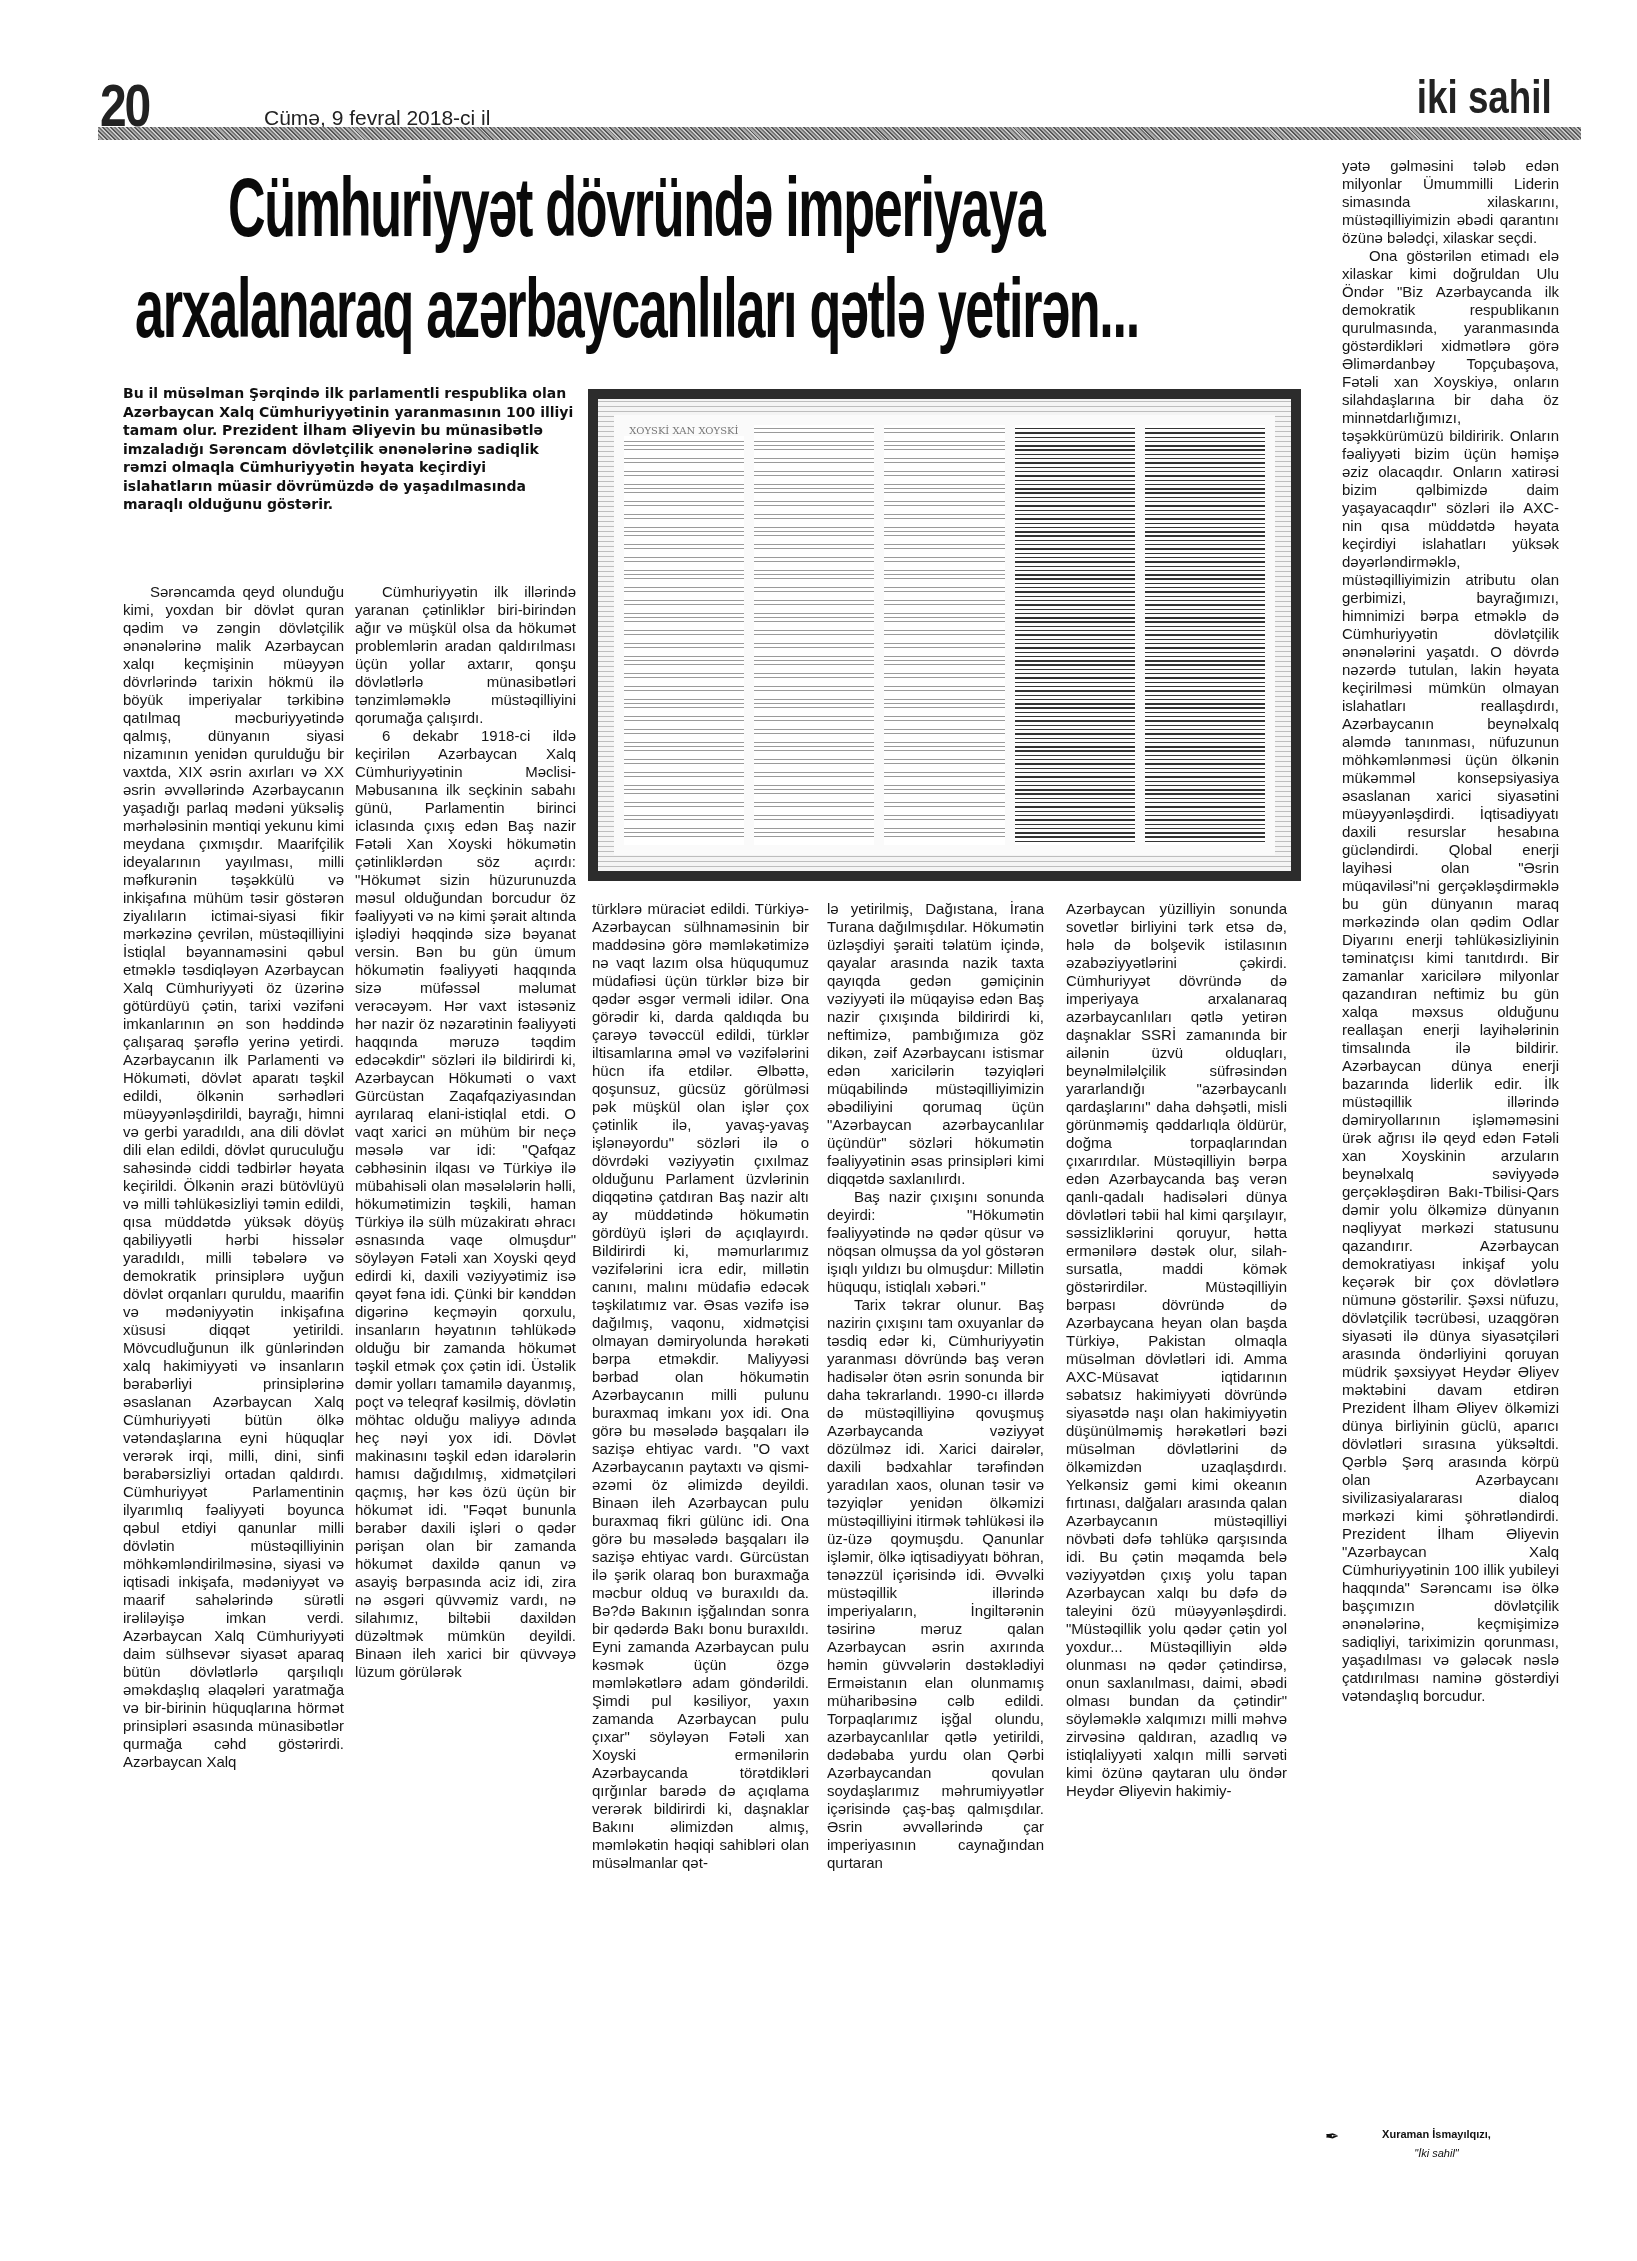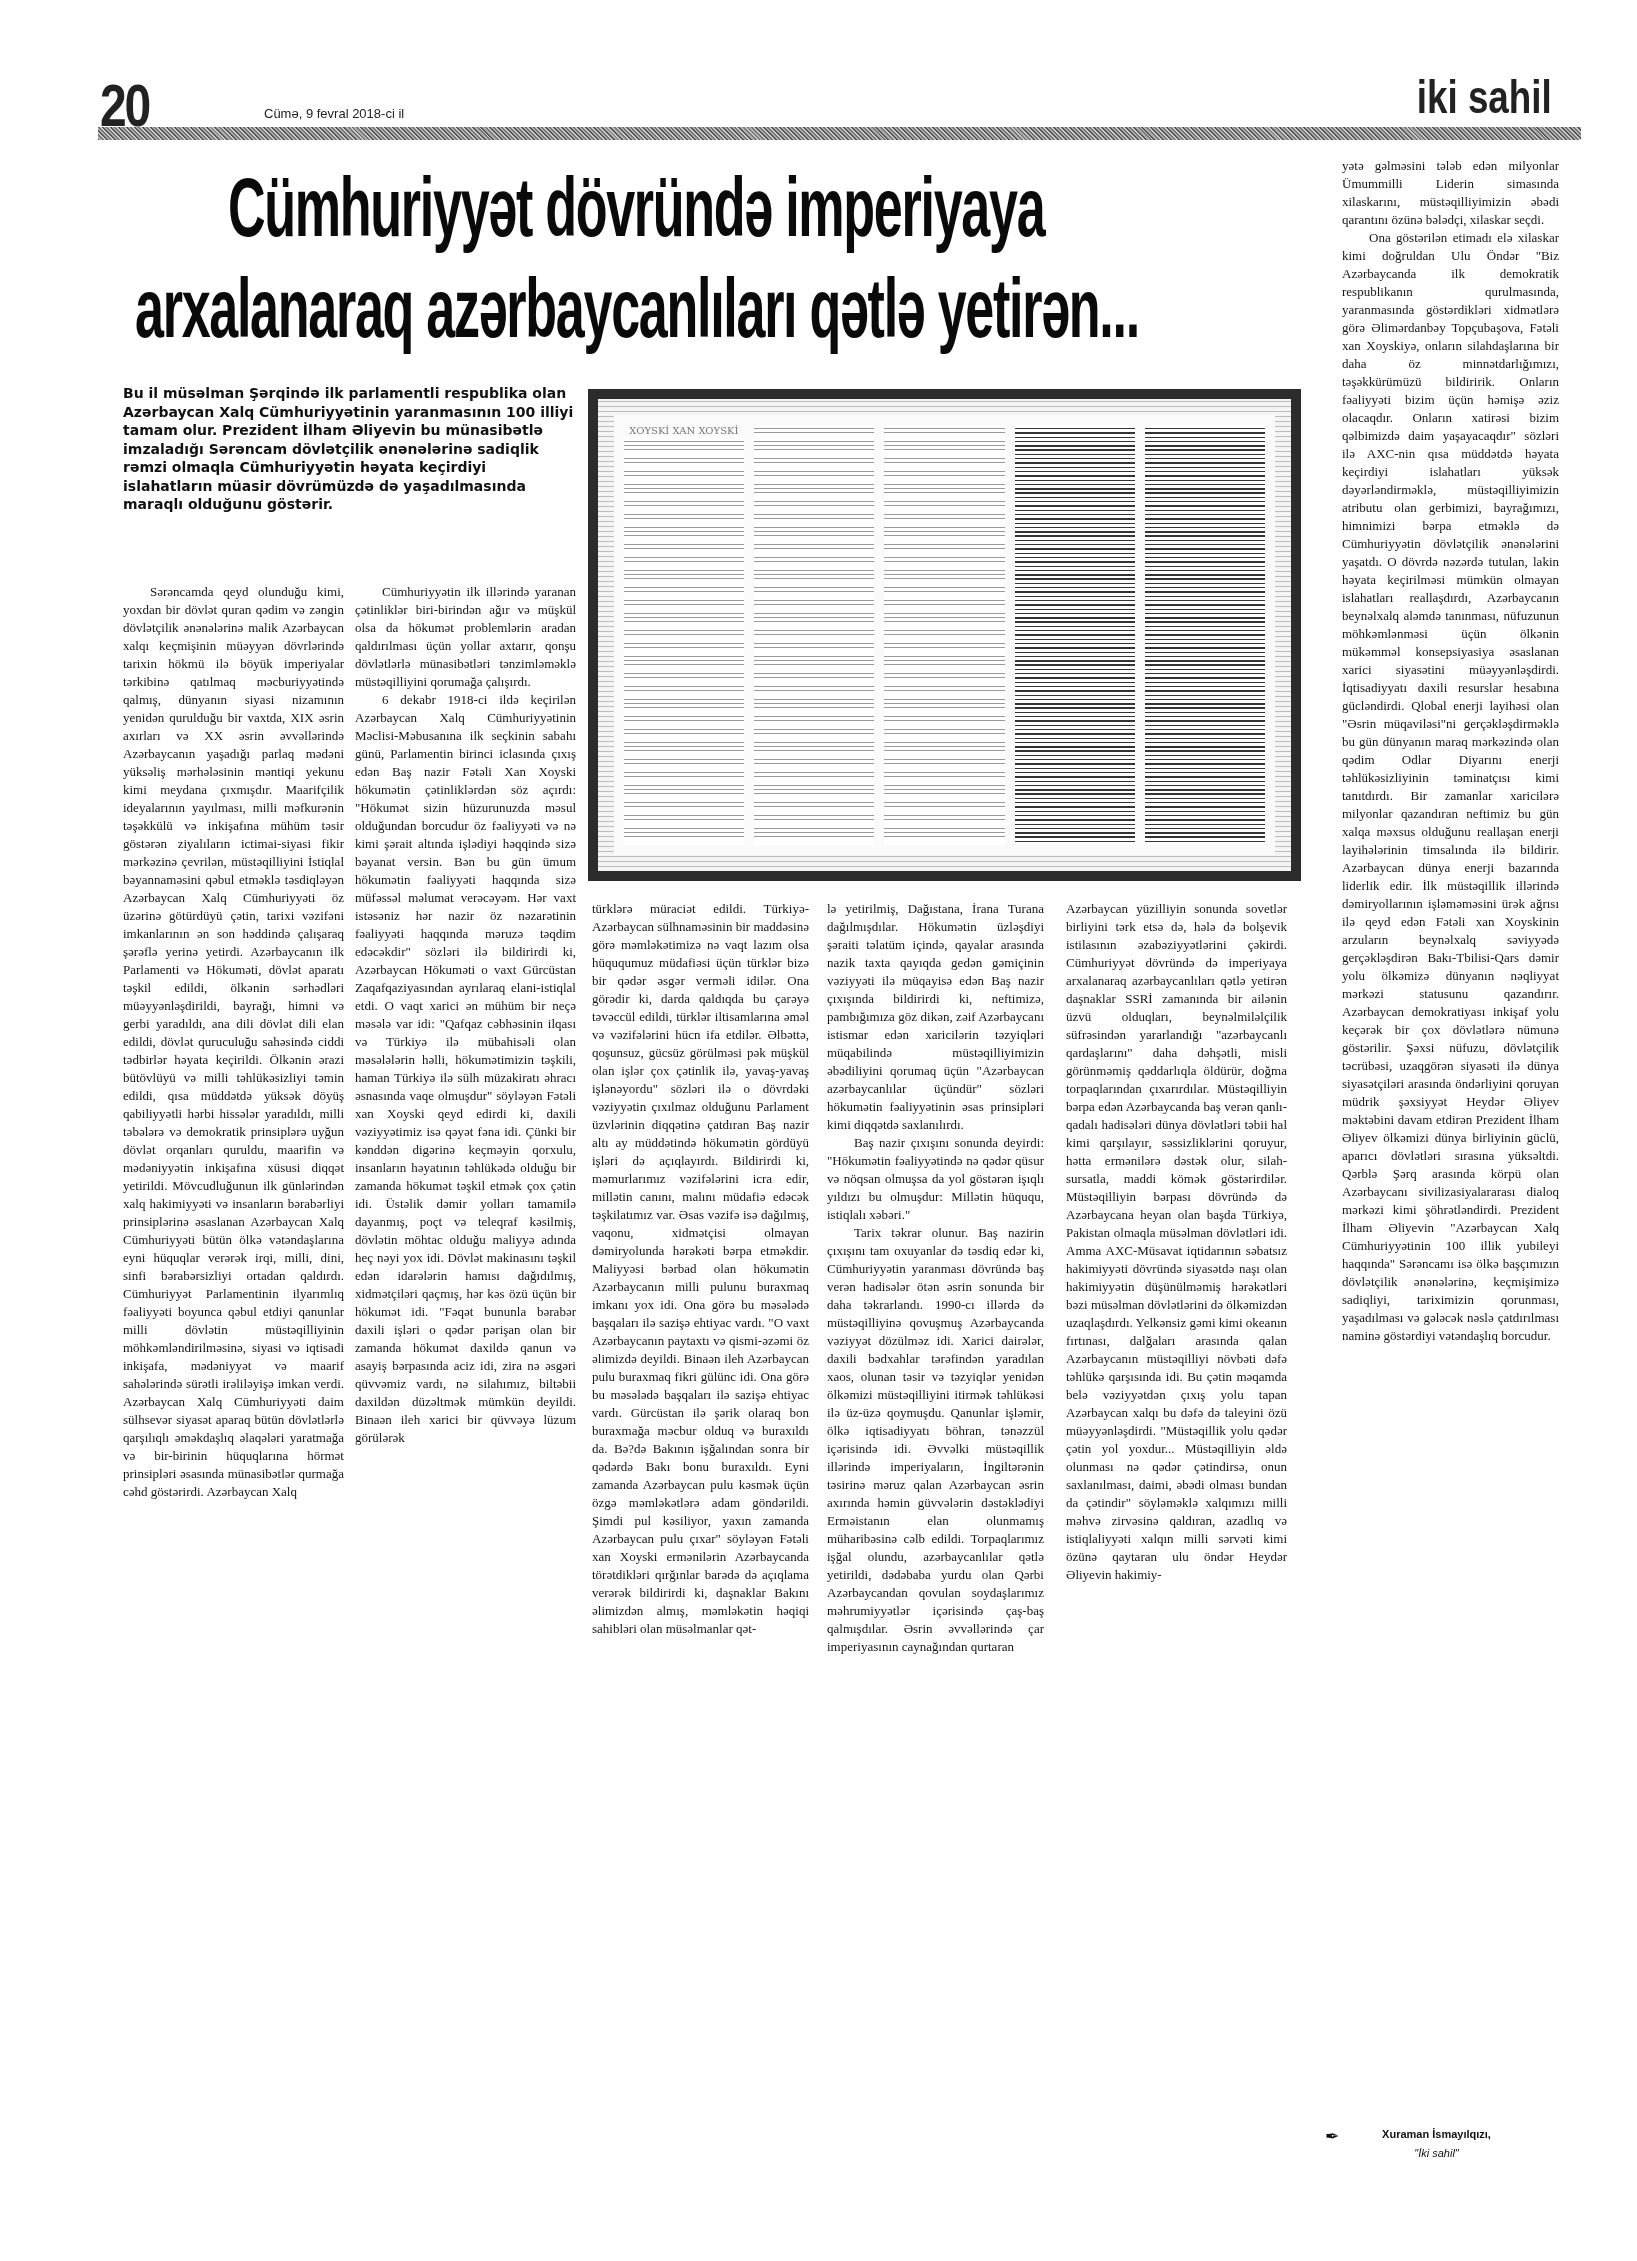--- a/index.html
+++ b/index.html
@@ -1,32 +1,32 @@
 <!DOCTYPE html>
 <html style="font-size:11.4px"><head>
 <meta charset="utf-8">
 <style>
   html, body { margin:0; padding:0; background:#ffffff; }
   body { width:1638px; height:2261px; position:relative; overflow:hidden; color:#111; font-family:"Liberation Sans", sans-serif; }
   .page-num { position:absolute; left:100px; top:71px; font-family:"Liberation Sans", sans-serif; font-weight:900; font-size:60px; letter-spacing:-2.9px; transform:scaleX(0.8); transform-origin:left; color:#222; }
-  .date { position:absolute; left:264px; top:106px; font-size:13px; color:#222; }
+  .date { position:absolute; left:264px; top:106px; font-size:21px; color:#222; }
   .brand { position:absolute; right:86px; top:70px; font-family:"Liberation Sans", sans-serif; font-weight:900; font-size:46px; transform:scaleX(0.8); transform-origin:right; color:#222; }
   .rule { position:absolute; left:98px; top:127px; width:1483px; height:13px;
           background:repeating-linear-gradient(45deg,#555 0 1.4px,#aaa 1.4px 2.9px,#777 2.9px 4.3px,#ccc 4.3px 5.7px); }
   .headline { position:absolute; left:135px; top:157px; width:1134px; font-family:"Liberation Sans", sans-serif; font-weight:900; font-size:84px; line-height:101px; letter-spacing:-2.1px; color:#0a0a0a; transform:scaleX(0.62); transform-origin:left top; white-space:nowrap; }
   .headline .l1 { display:block; padding-left:150px; }
   .headline .l2 { display:block; }
   .lead { position:absolute; left:123px; top:384px; width:456px; font-family:"DejaVu Sans", sans-serif; font-weight:bold; font-size:14px; line-height:18.5px; color:#111; }
   .photo { position:absolute; left:588px; top:389px; width:713px; height:492px; background:#e9e9e9; border:10px solid #2c2c2c; box-sizing:border-box;
            background-image:repeating-linear-gradient(0deg,#f4f4f4 0 4.3px,#bdbdbd 4.3px 5px); }
   .photo-inner { position:absolute; inset:15.7px; background:#fafafa; display:grid; grid-template-columns:repeat(5,1fr); gap:10px; padding:10px; box-sizing:border-box; }
   .photo-col { background:repeating-linear-gradient(0deg,#fff 0 3.6px,#9a9a9a 3.6px 4.3px); }
   .photo-col.dark { background:repeating-linear-gradient(0deg,#fff 0 2.9px,#333 2.9px 4.3px); }
   .photo-title { font-size:10px; color:#777; font-family:"DejaVu Serif", serif; text-align:center; background:#fafafa; }
-  .col { position:absolute; font-family:Liberation Serif, serif; font-size:13px; line-height:18px; text-align:justify; color:#151515; hyphens:auto; }
+  .col { position:absolute; font-family:Liberation Sans, sans-serif; font-size:15px; line-height:18px; text-align:justify; color:#151515; hyphens:auto; }
   .col p { margin:0; text-indent:27px; }
   .col p.noindent { text-indent:0; }
   .c1 { left:123px; top:583px; width:221px; }
   .c2 { left:355px; top:583px; width:221px; }
   .c3 { left:592px; top:900px; width:217px; }
   .c4 { left:827px; top:900px; width:217px; }
   .c5 { left:1066px; top:900px; width:221px; }
   .c6 { left:1342px; top:157px; width:217px; }
   .sign { position:absolute; left:1326px; top:2125px; width:221px; text-align:center; font-size:11px; line-height:18.5px; }
   .sign .name { font-weight:bold; }

